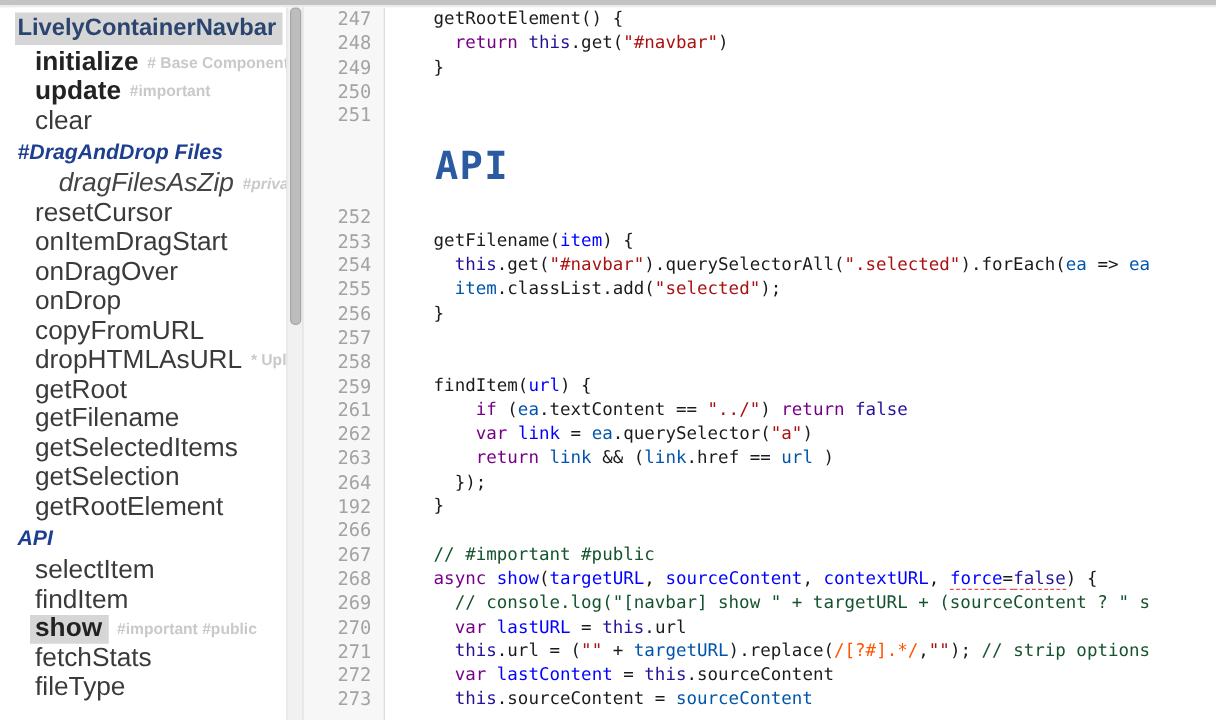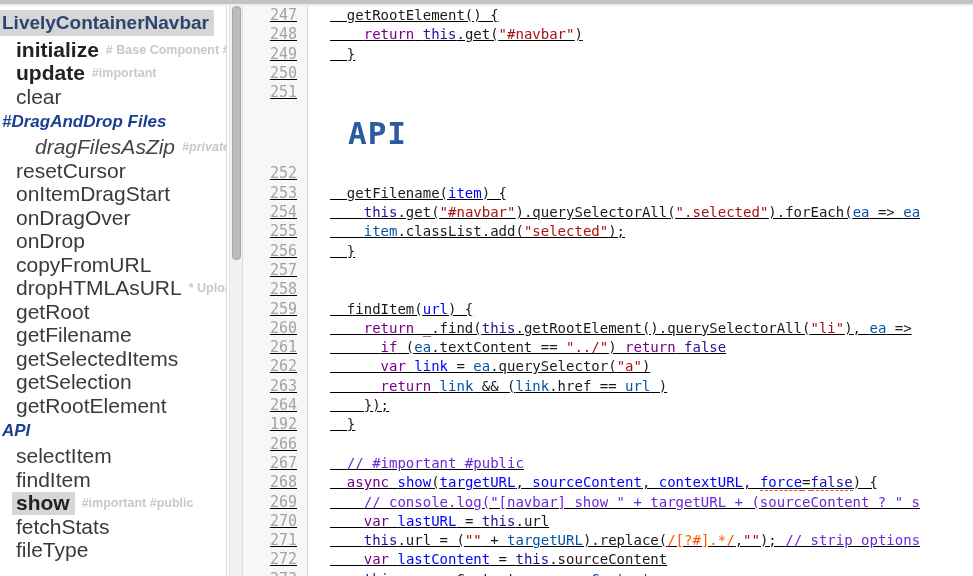--- a/index.html
+++ b/index.html
@@ -8,21 +8,21 @@
     background:#fff;font-family:"Liberation Sans",sans-serif;
     -webkit-font-smoothing:antialiased;
   }
   
   .topbar{
     position:absolute;left:0;top:0;right:0;height:6px;
     background:linear-gradient(#c3c3c3 0 4px,#ececec 4px 6px);
   }
   
   .sidebar{
-    position:absolute;left:0;top:6px;bottom:0;width:227px;
+    position:absolute;left:12px;top:6px;bottom:0;width:227px;
     border-right:1px solid #d8d8d8;box-sizing:border-box;
     overflow:hidden;background:#fff;
   }
   .sb-title{
     display:inline-block;margin:4px 0 2px 0;padding:2px 5px 2px 2px;
     font-size:19px;font-weight:bold;white-space:nowrap;
     background:#d6d6d6;
   }
   .sb-row{
     height:23.5px;display:flex;align-items:center;
@@ -49,35 +49,35 @@
   
   .editor{
     position:absolute;left:243px;top:6px;right:0;bottom:0;overflow:hidden;
     font-family:"DejaVu Sans Mono",monospace;background:#fff;
   }
   .gutter-bg{
     position:absolute;left:0;top:0;bottom:0;width:65px;
     background:#f7f7f7;border-right:1px solid #ddd;box-sizing:border-box;
   }
   #code-rows{position:relative;}
-  .code-row{display:flex;height:19.3px;text-decoration:underline;}
+  .code-row{display:flex;height:19.3px;}
   .lnum{
     flex:none;width:65px;box-sizing:border-box;padding-right:11px;
     text-align:right;color:#a3a3a3;font-size:15px;line-height:19.3px;
   }
   .code-line{
     flex:1;margin:0;padding:0 0 0 22px;
     font-size:14px;line-height:19.3px;white-space:pre;overflow:hidden;
     font-family:inherit;color:#1a1a1a;
   }
   .hblock{height:62px;display:flex;align-items:center;padding-left:105px;}
   .hblock h1{margin:0;font-size:31px;font-weight:bold;letter-spacing:1px;font-family:inherit;}
   .tk-err{border-bottom:1px dashed #e05252;}
 </style>
-<style>.tk-pln{color:#1a1a1a}.tk-kw{color:#770088}.tk-str{color:#aa1111}.tk-cmt{color:#6d28d9}.tk-def{color:#0000ff}.tk-v2{color:#0055aa}.tk-ths{color:#221199}.tk-atom{color:#221199}.tk-rex{color:#ff5500}.hblock h1{color:#2b5aa0}.sb-row.heading .sb-label{color:#1d3f92}.sb-title{color:#2b4570}.sb-title,.sb-row.selected .sb-label{background:#d6d6d6}</style></head>
+<style>.tk-pln{color:#1a1a1a}.tk-kw{color:#770088}.tk-str{color:#aa1111}.tk-cmt{color:#14532d}.tk-def{color:#0000ff}.tk-v2{color:#0055aa}.tk-ths{color:#221199}.tk-atom{color:#221199}.tk-rex{color:#ff5500}.hblock h1{color:#2b5aa0}.sb-row.heading .sb-label{color:#1d3f92}.sb-title{color:#2b4570}.sb-title,.sb-row.selected .sb-label{background:#d6d6d6}</style></head>
 <body>
 
 <div class="topbar"></div>
 
 <div class="sidebar">
   <div class="sb-title">LivelyContainerNavbar</div>
   <div id="sb-items">
       <div class="sb-row bold">
         <span class="sb-label">initialize</span>
         <span class="sb-tag"># Base Component #im</span>
@@ -208,24 +208,20 @@
       </div>
       <div class="code-row">
         <div class="lnum">258</div>
         <pre class="code-line"></pre>
       </div>
       <div class="code-row">
         <div class="lnum">259</div>
         <pre class="code-line"><span class="tk-pln">  findItem(</span><span class="tk-def">url</span><span class="tk-pln">) {</span></pre>
       </div>
       <div class="code-row">
-        <div class="lnum">260</div>
-        <pre class="code-line"><span class="tk-pln">    </span><span class="tk-kw">return</span><span class="tk-pln"> _.find(</span><span class="tk-ths">this</span><span class="tk-pln">.getRootElement().querySelectorAll(</span><span class="tk-str">"li"</span><span class="tk-pln">), </span><span class="tk-v2">ea</span><span class="tk-pln"> =&gt;</span></pre>
-      </div>
-      <div class="code-row">
         <div class="lnum">261</div>
         <pre class="code-line"><span class="tk-pln">      </span><span class="tk-kw">if</span><span class="tk-pln"> (</span><span class="tk-v2">ea</span><span class="tk-pln">.textContent == </span><span class="tk-str">"../"</span><span class="tk-pln">) </span><span class="tk-kw">return</span><span class="tk-pln"> </span><span class="tk-atom">false</span></pre>
       </div>
       <div class="code-row">
         <div class="lnum">262</div>
         <pre class="code-line"><span class="tk-pln">      </span><span class="tk-kw">var</span><span class="tk-pln"> </span><span class="tk-def">link</span><span class="tk-pln"> = </span><span class="tk-v2">ea</span><span class="tk-pln">.querySelector(</span><span class="tk-str">"a"</span><span class="tk-pln">)</span></pre>
       </div>
       <div class="code-row">
         <div class="lnum">263</div>
         <pre class="code-line"><span class="tk-pln">      </span><span class="tk-kw">return</span><span class="tk-pln"> </span><span class="tk-v2">link</span><span class="tk-pln"> &amp;&amp; (</span><span class="tk-v2">link</span><span class="tk-pln">.href == </span><span class="tk-v2">url</span><span class="tk-pln"> )</span></pre>

